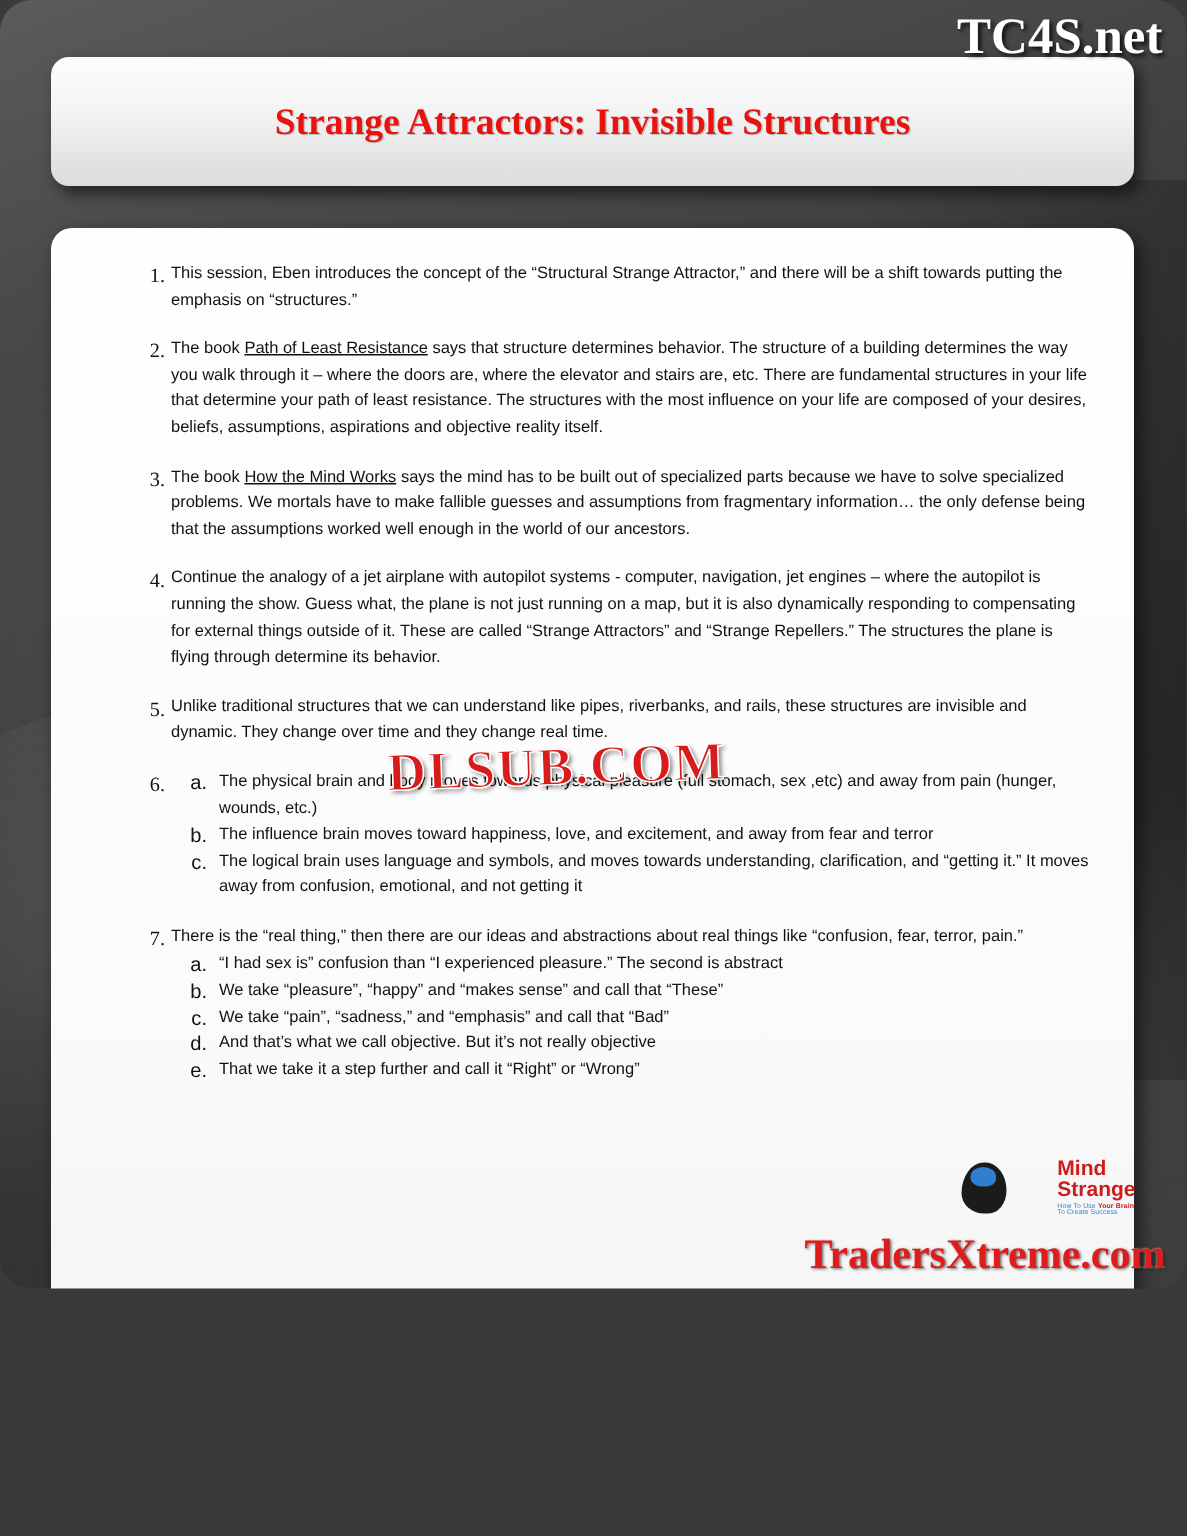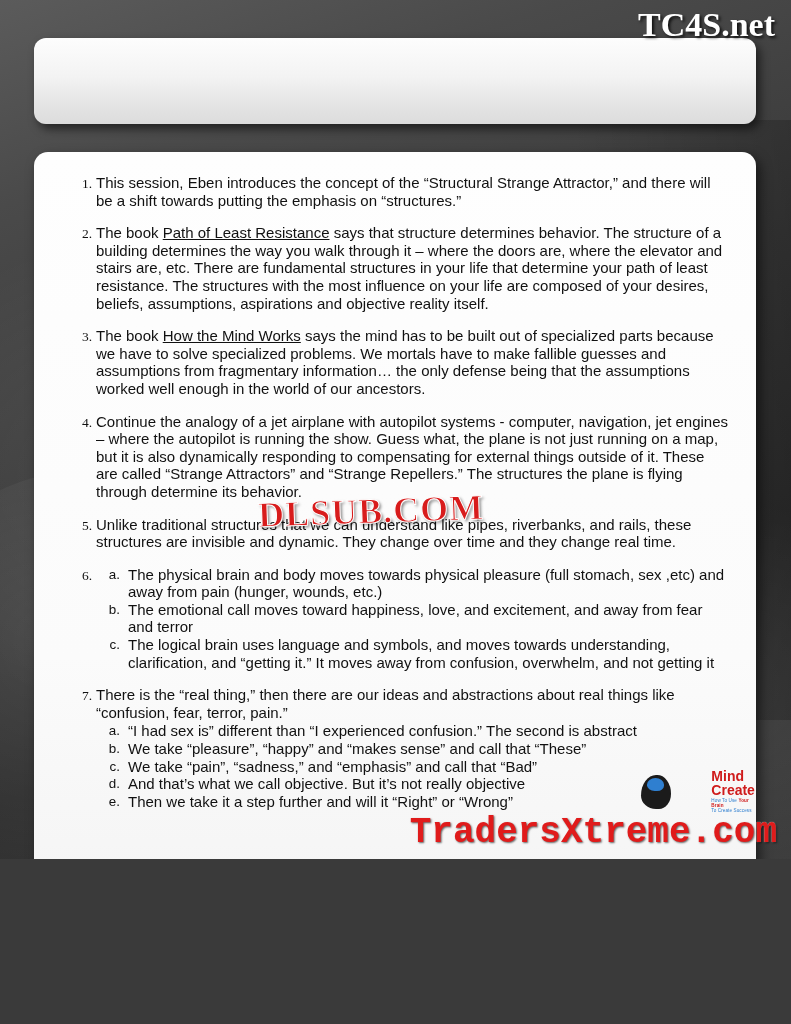--- a/index.html
+++ b/index.html
@@ -15,20 +15,21 @@
   }
   .page {
     position: relative;
     width: 791px;
     height: 859px;
     background:
       radial-gradient(ellipse 700px 420px at 30% 55%, rgba(255,255,255,0.10) 0%, rgba(255,255,255,0.0) 60%),
       radial-gradient(ellipse 500px 300px at 85% 80%, rgba(255,255,255,0.07) 0%, rgba(255,255,255,0.0) 65%),
       linear-gradient(160deg, #5b5b5b 0%, #4a4a4a 18%, #393939 45%, #2e2e2e 70%, #3d3d3d 100%);
     overflow: hidden;
+    border-radius: 21px;
   }
   .page::before {
     content: "";
     position: absolute;
     left: -120px;
     top: 470px;
     width: 420px;
     height: 420px;
     border-radius: 50%;
     background: radial-gradient(circle at 40% 40%, rgba(255,255,255,0.10), rgba(255,255,255,0.0) 70%);
@@ -57,23 +58,23 @@
     text-shadow: 2px 2px 3px rgba(0,0,0,0.75);
     letter-spacing: 0px;
     z-index: 12;
   }
 
   
   .brand-bottom {
     position: absolute;
     right: 14px;
     bottom: 6px;
-    font-family: Liberation Mono, monospace;
-    font-weight: bold;
-    font-size: 36px;
+    font-family: Liberation Serif, serif;
+    font-weight: bold;
+    font-size: 28px;
     color: #e01b1b;
     text-shadow: 1px 1px 2px rgba(0,0,0,0.6), 0 0 1px #fff;
     z-index: 12;
   }
 
   
   .title-card {
     position: absolute;
     left: 34px;
     top: 38px;
@@ -106,22 +107,22 @@
     width: 722px;
     height: 840px;
     background: linear-gradient(180deg, #fefefe 0%, #fbfbfb 60%, #f2f2f2 100%);
     border-radius: 14px;
     box-shadow: 4px 5px 12px rgba(0,0,0,0.55);
     z-index: 5;
     overflow: hidden;
   }
 
   .content {
-    padding: 22px 26px 10px 18px;
-    font-size: 15px;
+    padding: 22px 26px 10px 36px;
+    font-size: 11px;
     line-height: 17.6px;
     color: #111;
   }
 
   ol.main {
     list-style: none;
     margin: 0;
     padding: 0;
     counter-reset: mainitem;
   }
@@ -242,21 +243,21 @@
 </style>
 </head>
 <body>
 
 <div class="page">
 
   <div class="brand-top">TC4S.net</div>
 
   <div class="title-card">
     <div class="title-text">
-      <br>
+      <span>Strange Attractors: Invisible Structures</span><br>
     </div>
   </div>
 
   <div class="body-card">
     <div class="content">
       <ol class="main">
 
         <li>
           <span>This session, Eben introduces the concept of the “Structural Strange Attractor,” and there will be a shift towards putting the emphasis on “structures.”</span>
         </li>
@@ -273,60 +274,60 @@
           <span>Continue the analogy of a jet airplane with autopilot systems - computer, navigation, jet engines – where the autopilot is running the show.  Guess what, the plane is not just running on a map, but it is also dynamically responding to compensating for external things outside of it. These are called “Strange Attractors” and “Strange Repellers.” The structures the plane is flying through determine its behavior.</span>
         </li>
 
         <li>
           <span>Unlike traditional structures that we can understand like pipes, riverbanks, and rails, these structures are invisible and dynamic. They change over time and they change real time.</span>
         </li>
 
         <li>
           <ol class="sub">
             <li><span>The physical brain and body moves towards physical pleasure (full stomach, sex ,etc) and away from pain (hunger, wounds, etc.)</span></li>
-            <li><span>The emotional call moves toward happiness, love, and excitement, and away from fear and terror</span></li>
-            <li><span>The logical brain uses language and symbols, and moves towards understanding, clarification, and “getting it.” It moves away from confusion, overwhelm, and not getting it</span></li>
+            <li><span>The influence brain moves toward happiness, love, and excitement, and away from fear and terror</span></li>
+            <li><span>The logical brain uses language and symbols, and moves towards understanding, clarification, and “getting it.” It moves away from confusion, emotional, and not getting it</span></li>
           </ol>
         </li>
 
         <li>
           <span>There is the “real thing,” then there are our ideas and abstractions about real things like “confusion, fear, terror, pain.”</span>
           <ol class="sub">
             <li>
-              <span>“I had sex is” different than “I experienced confusion.” The second is abstract</span>
+              <span>“I had sex is” confusion than “I experienced pleasure.” The second is abstract</span>
             </li>
             <li>
               <span>We take “pleasure”, “happy” and “makes sense” and call that “</span><span class="i">These</span><span>”</span>
             </li>
             <li>
               <span>We take “pain”, “sadness,” and “emphasis” and call that “</span><span class="i">Bad</span><span>”</span>
             </li>
             <li>
               <span>And that’s what we call objective. But it’s not really objective</span>
             </li>
             <li>
-              <span>Then we take it a step further and will it “</span><span class="i">Right</span><span>” or “</span><span class="i">Wrong</span><span>”</span>
+              <span>That we take it a step further and call it “</span><span class="i">Right</span><span>” or “</span><span class="i">Wrong</span><span>”</span>
             </li>
           </ol>
         </li>
 
       </ol>
     </div>
   </div>
 
   <div class="stamp">DLSUB.COM</div>
 
   <div class="logo">
     <div class="logo-head">
       <div class="face"></div>
       <div class="brain"></div>
     </div>
     <div class="logo-text">
       <div class="logo-mind">Mind</div>
-      <div class="logo-control">Create</div>
+      <div class="logo-control">Strange</div>
       <div class="logo-tag">
         <span>How To Use </span><b>Your Brain</b><br>
         <span>To Create Success</span>
       </div>
     </div>
   </div>
 
   <div class="brand-bottom">TradersXtreme.com</div>
 
 </div>

